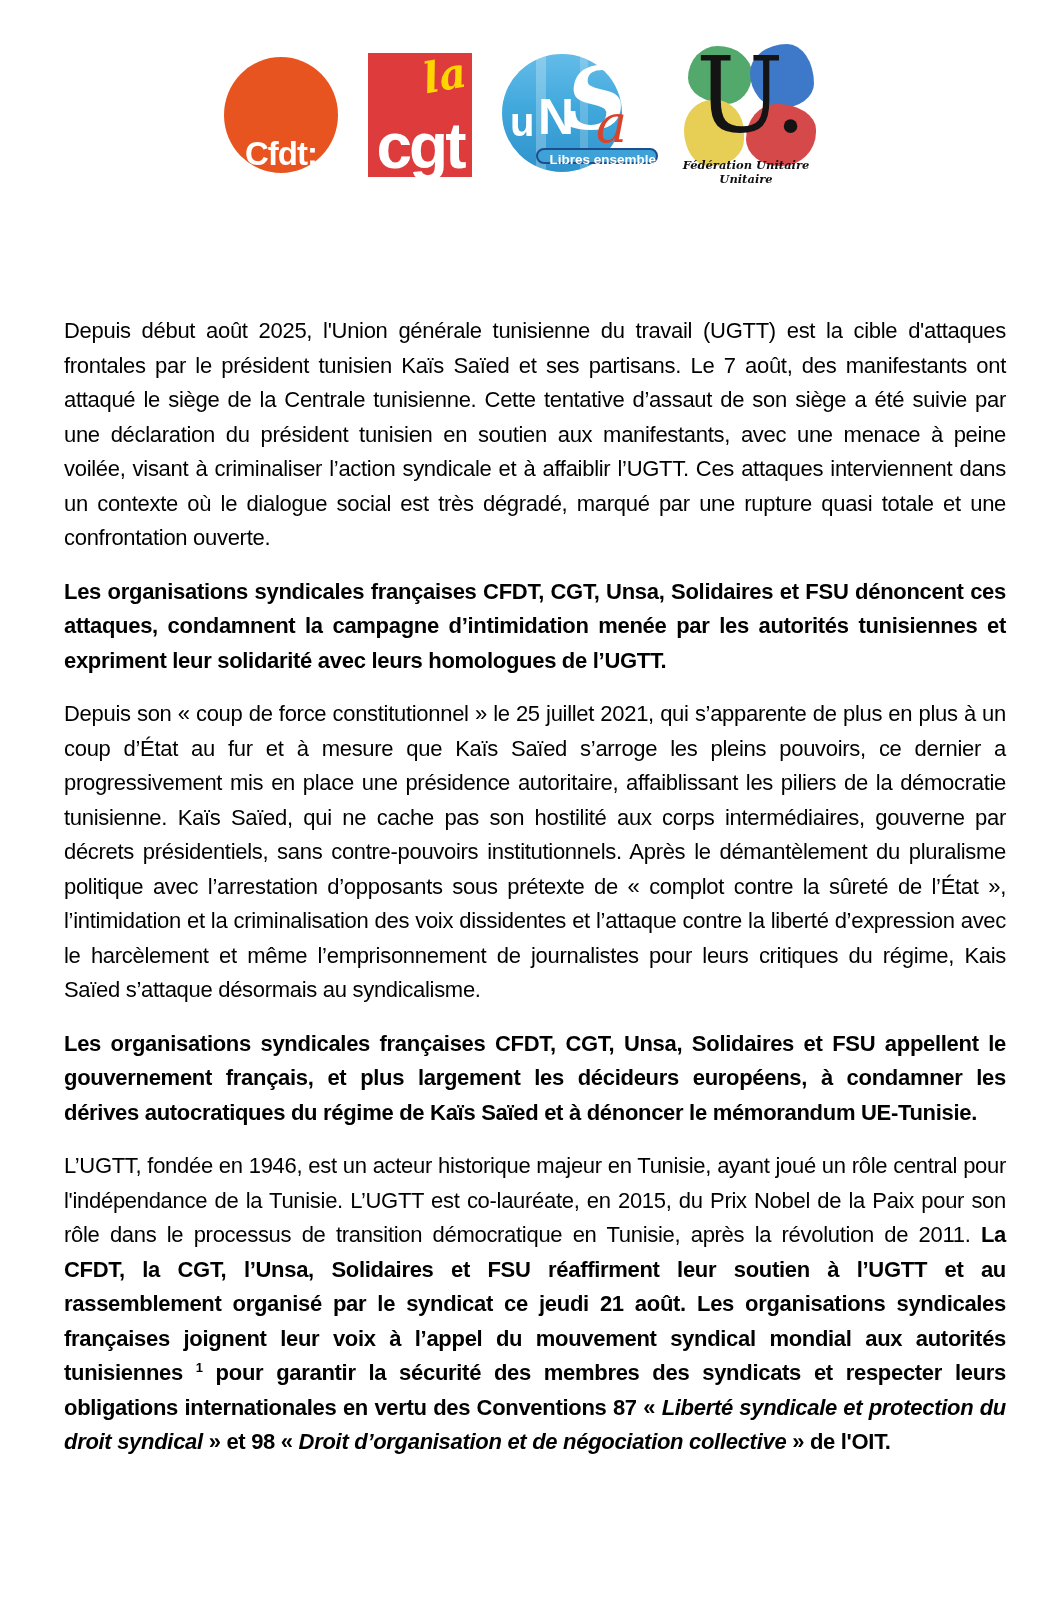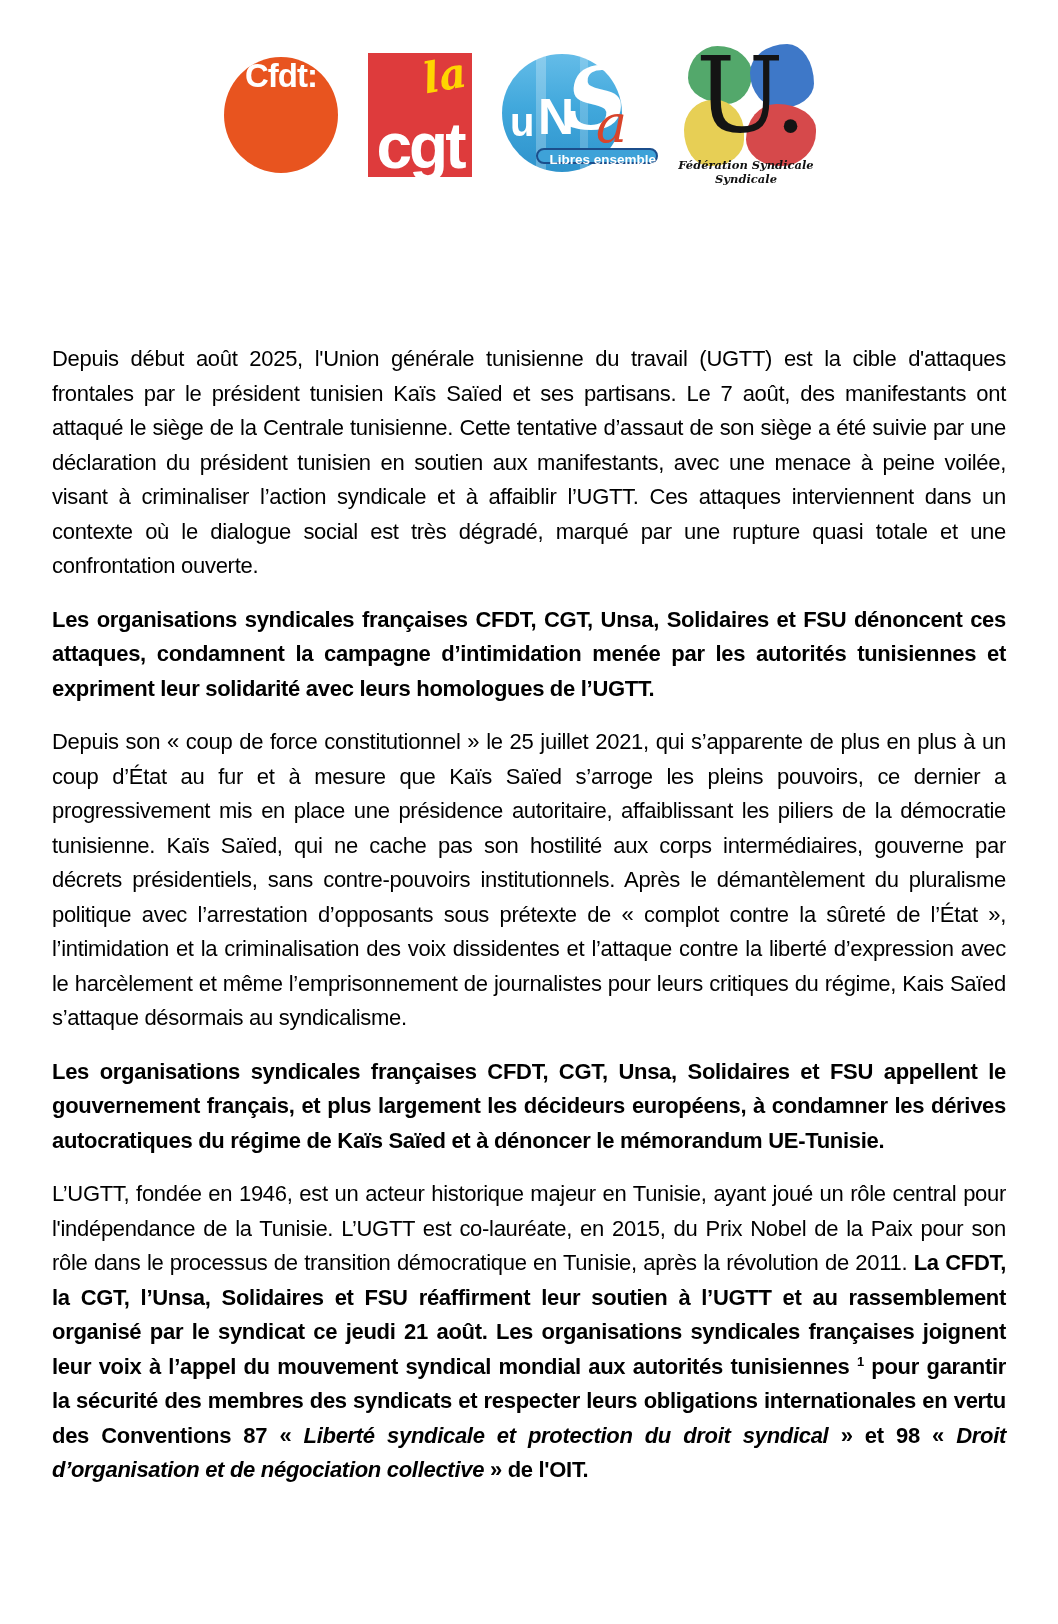--- a/index.html
+++ b/index.html
@@ -14,21 +14,21 @@
   
   .logos {
     position:absolute; top:40px; left:0; right:0; height:150px;
     display:flex; justify-content:center; align-items:center; gap:30px;
   }
 
   
   .logo-cfdt {
     width:114px; height:116px; border-radius:50%;
     background:#E8541F;
-    display:flex; align-items:flex-start; justify-content:center;
+    display:flex; align-items:flex-end; justify-content:center;
     flex:0 0 auto;
   }
   .cfdt-label { color:#fff; font-weight:bold; font-size:33px; letter-spacing:-1px; }
 
   
   .logo-cgt {
     position:relative; width:104px; height:124px; background:#DE3B3C; flex:0 0 auto;
   }
   .cgt-la {
     position:absolute; top:2px; right:6px;
@@ -98,21 +98,21 @@
     position:absolute; bottom:0; left:0; right:0; text-align:center; z-index:2;
     font-family:"DejaVu Serif", serif; font-style:italic; font-weight:bold; font-size:11.5px; color:#111;
   }
 
   
   .title {
     position:absolute; top:220px; left:0; right:0;
     text-align:center; font-size:22px; font-weight:bold; letter-spacing:-0.5px;
   }
   .body {
-    position:absolute; top:314px; left:52px; right:52px;margin-top:28px;
+    position:absolute; top:314px; left:64px; right:52px;
   }
   .body p {
     font-size:22px; line-height:34.5px; text-align:justify; letter-spacing:-0.3px;
     margin-bottom:19px;
   }
   .bold { font-weight:bold; }
   .body em { font-style:italic; }
   .body sup { font-size:13px; vertical-align:super; line-height:0; }
 </style>
 </head>
@@ -141,21 +141,21 @@
       </div>
     </div>
 
 
     <div class="logo-fsu">
       <span class="fsu-blob fsu-green"></span>
       <span class="fsu-blob fsu-blue"></span>
       <span class="fsu-blob fsu-yellow"></span>
       <span class="fsu-blob fsu-red"></span>
       <span class="fsu-u">U.</span>
-      <div class="fsu-caption">Fédération Syndicale Syndicale</div>
+      <div class="fsu-caption">Fédération Unitaire Unitaire</div>
     </div>
 
   </header>
 
 
   <main class="body">
     <p>Depuis début août 2025, l'Union générale tunisienne du travail (UGTT) est la cible d'attaques frontales par le président tunisien Kaïs Saïed et ses partisans. Le 7 août, des manifestants ont attaqué le siège de la Centrale tunisienne. Cette tentative d’assaut de son siège a été suivie par une déclaration du président tunisien en soutien aux manifestants, avec une menace à peine voilée, visant à criminaliser l’action syndicale et à affaiblir l’UGTT. Ces attaques interviennent dans un contexte où le dialogue social est très dégradé, marqué par une rupture quasi totale et une confrontation ouverte.</p>
     <p class="bold">Les organisations syndicales françaises CFDT, CGT, Unsa, Solidaires et FSU dénoncent ces attaques, condamnent la campagne d’intimidation menée par les autorités tunisiennes et expriment leur solidarité avec leurs homologues de l’UGTT.</p>
     <p>Depuis son « coup de force constitutionnel » le 25 juillet 2021, qui s’apparente de plus en plus à un coup d’État au fur et à mesure que Kaïs Saïed s’arroge les pleins pouvoirs, ce dernier a progressivement mis en place une présidence autoritaire, affaiblissant les piliers de la démocratie tunisienne. Kaïs Saïed, qui ne cache pas son hostilité aux corps intermédiaires, gouverne par décrets présidentiels, sans contre-pouvoirs institutionnels. Après le démantèlement du pluralisme politique avec l’arrestation d’opposants sous prétexte de « complot contre la sûreté de l’État », l’intimidation et la criminalisation des voix dissidentes et l’attaque contre la liberté d’expression avec le harcèlement et même l’emprisonnement de journalistes pour leurs critiques du régime, Kais Saïed s’attaque désormais au syndicalisme.</p>
     <p class="bold">Les organisations syndicales françaises CFDT, CGT, Unsa, Solidaires et FSU appellent le gouvernement français, et plus largement les décideurs européens, à condamner les dérives autocratiques du régime de Kaïs Saïed et à dénoncer le mémorandum UE-Tunisie.</p>

